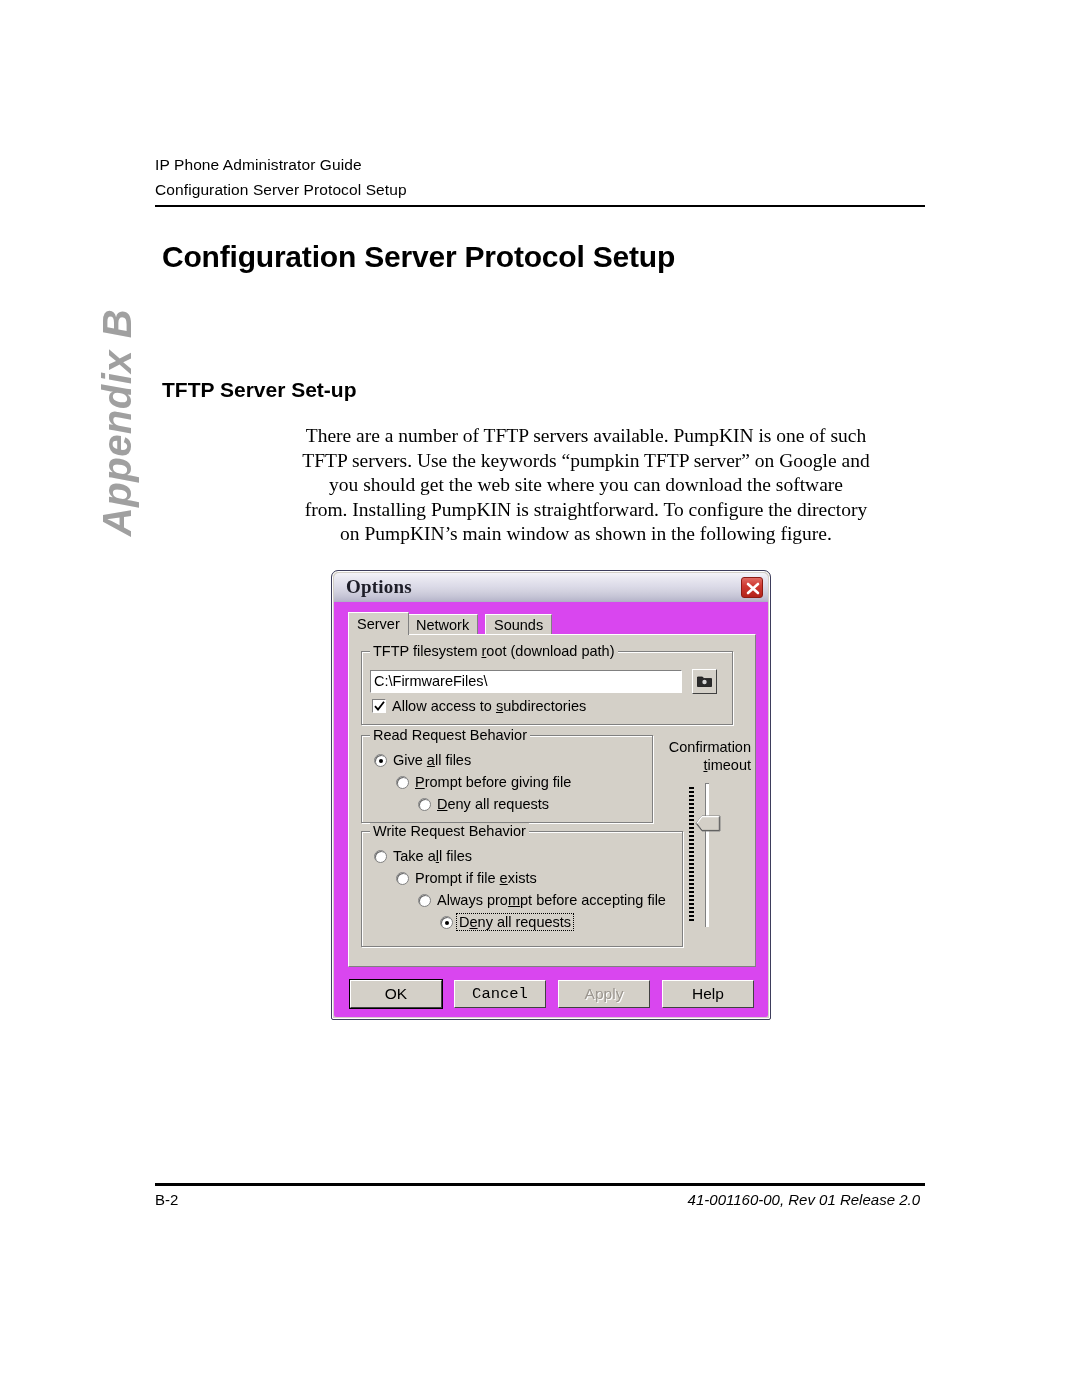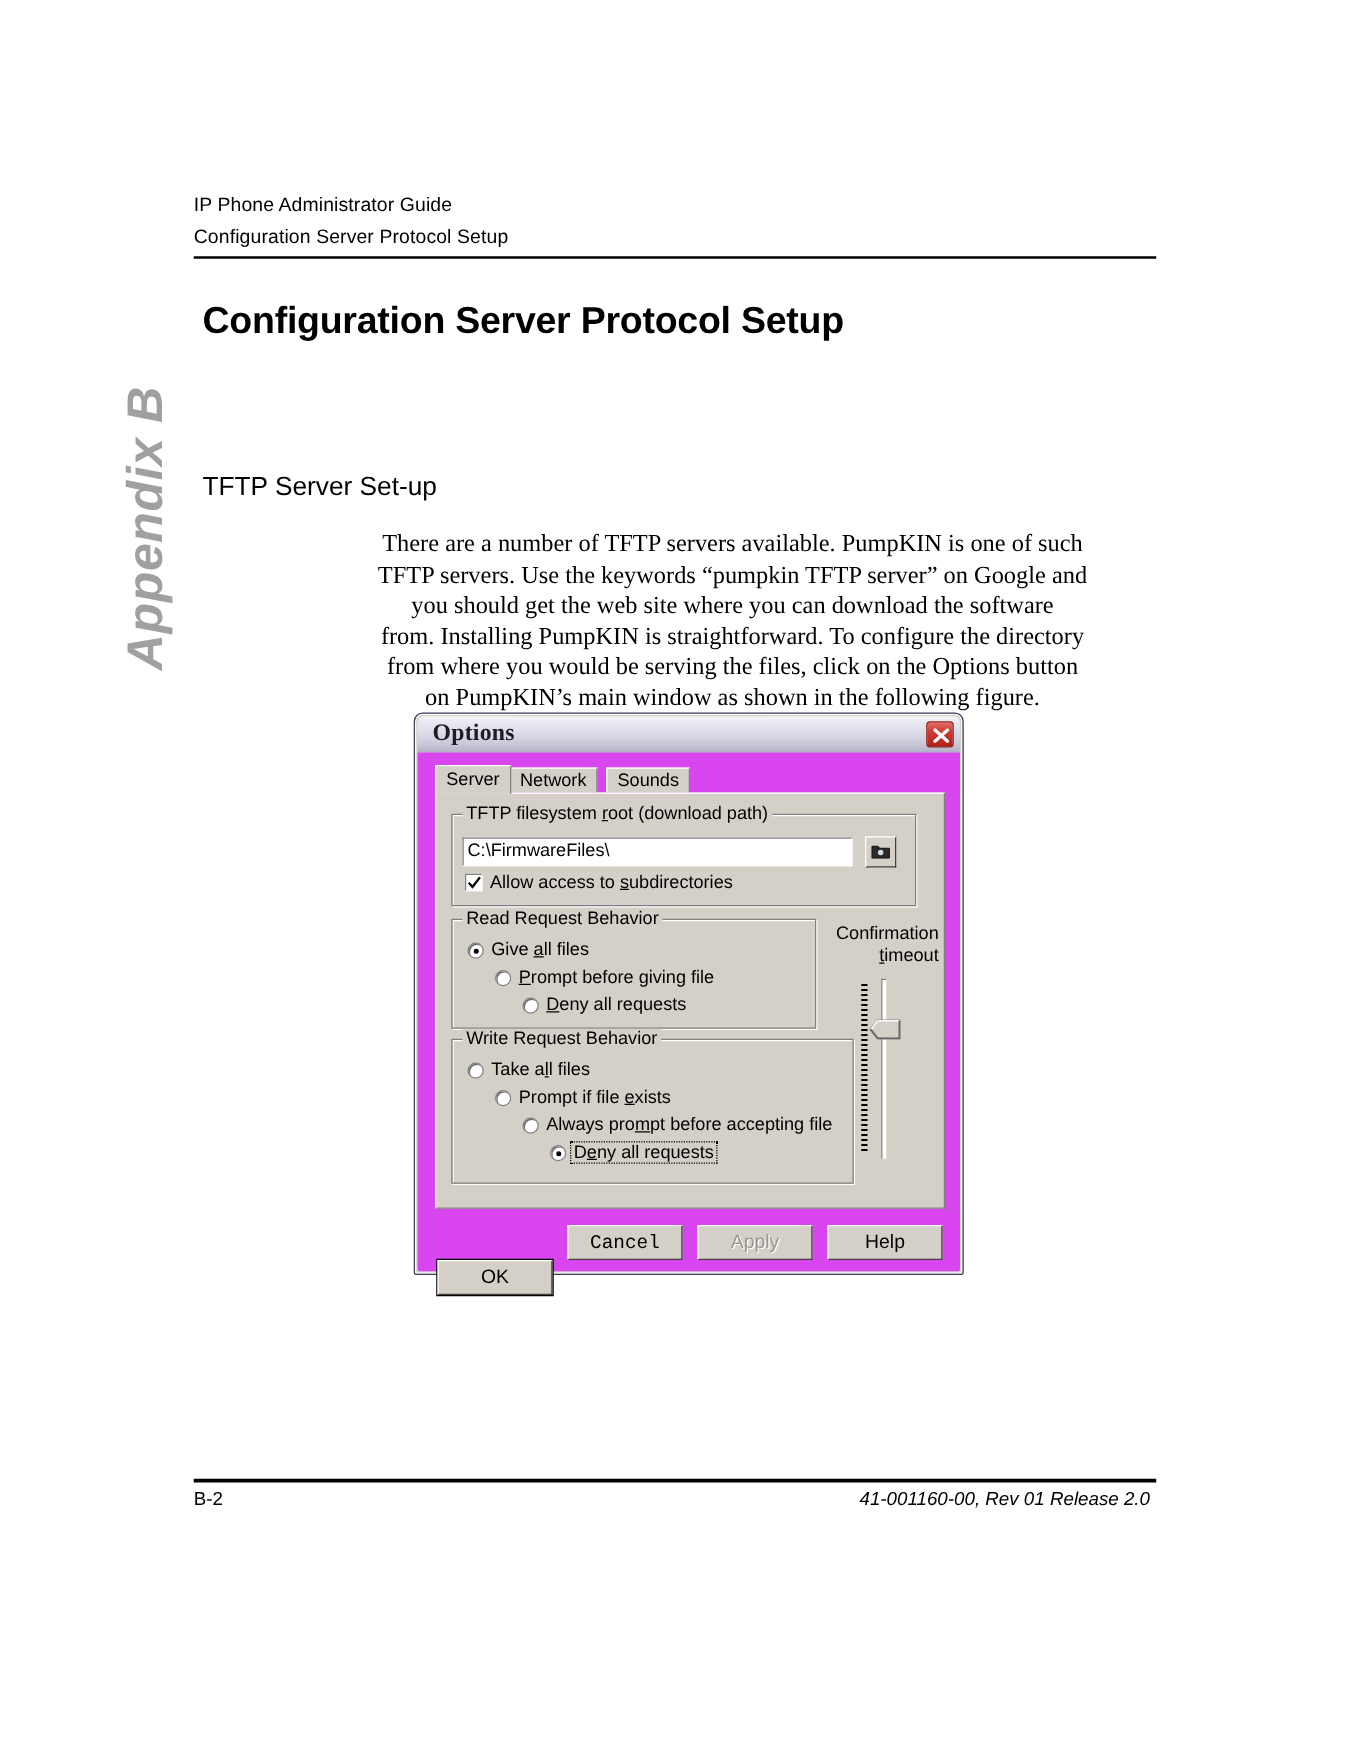--- a/index.html
+++ b/index.html
@@ -71,21 +71,21 @@
     text-align: center;
     white-space: nowrap;
     letter-spacing: 0.5px;
   }
 
   .section-title {
     position: absolute;
     left: 162px;
     top: 378px;
     font-family: "Liberation Sans", sans-serif;
-    font-weight: normal;
+    font-weight: bold;
     font-size: 21px;
     color: #000;
     white-space: nowrap;
   }
 
   .body-para {
     position: absolute;
     font-family: "Liberation Serif", serif;
     font-size: 19.5px;
     line-height: 24.6px;
@@ -408,21 +408,21 @@
     color: #000;
     font-family: "Liberation Sans", sans-serif;
   }
   .dlg-btn.default {
     box-shadow: 0 0 0 1px #000;
   }
   .dlg-btn.disabled {
     color: #9b968f;
     text-shadow: 1px 1px 0 #ffffff;
   }
-  #btn-ok     { left: 2px; margin-top: 28px;   }
+  #btn-ok     { left: 2px;   }
   #btn-cancel { left: 106px; font-family: Liberation Mono, monospace; }
   #btn-apply  { left: 210px; }
   #btn-help   { left: 314px; }
 </style>
 </head>
 <body>
 
 <div class="page">
 
   <div class="running-header">
@@ -435,21 +435,20 @@
 
   <div class="appendix-tab">Appendix B</div>
 
   <div class="section-title">TFTP Server Set-up</div>
 
   <div class="body-para" id="para-intro">
     <span>There are a number of TFTP servers available. PumpKIN is one of such</span>
     <span>TFTP servers. Use the keywords “pumpkin TFTP server” on Google and</span>
     <span>you should get the web site where you can download the software</span>
     <span>from. Installing PumpKIN is straightforward. To configure the directory</span>
-    <span>from where you would be serving the files, click on the Options button</span>
     <span>on PumpKIN’s main window as shown in the following figure.</span>
   </div>
 
   <div class="dialog">
 
     <div class="titlebar">
       <div class="titlebar-text">Options</div>
       <div class="close-btn">
         <svg width="16" height="15" viewBox="0 0 16 15">
           <path d="M3 3 L13 12 M13 3 L3 12" stroke="#ffffff" stroke-width="2.6" stroke-linecap="round"></path>

